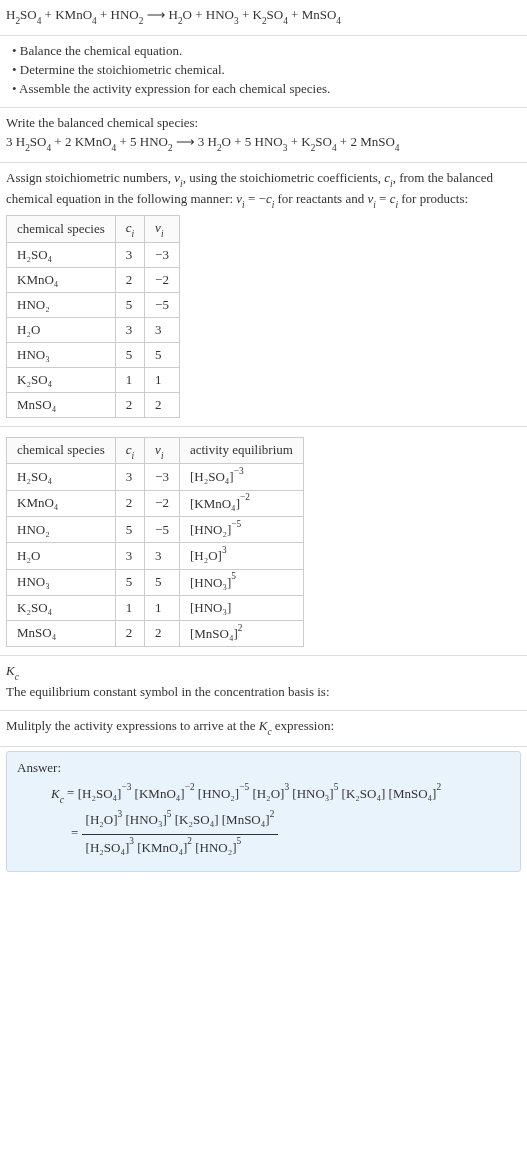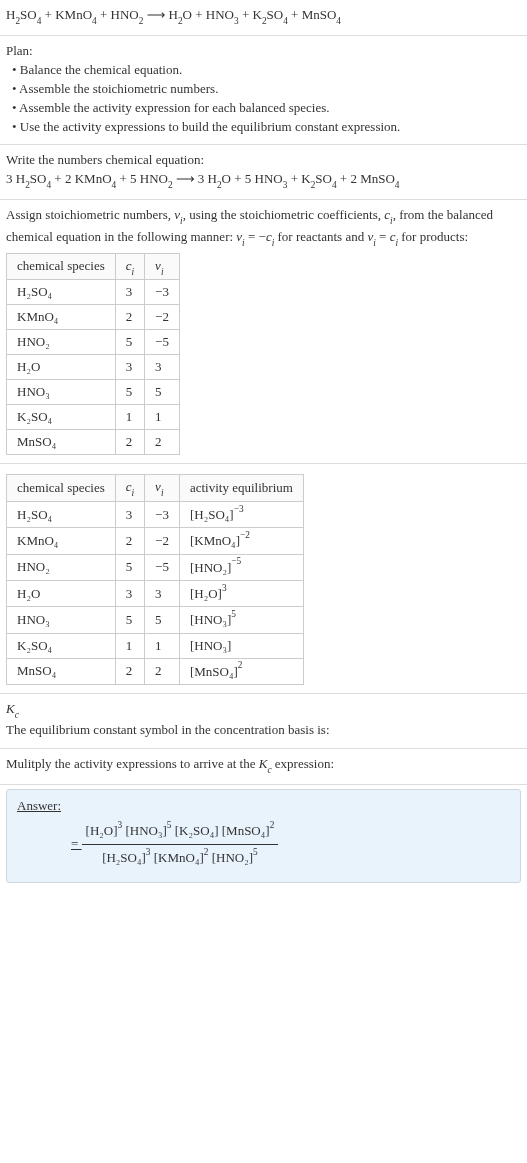--- a/index.html
+++ b/index.html
@@ -36,28 +36,27 @@
   }
   .ital { font-style: italic; }
   sub { font-size: 0.72em; position: relative; bottom: -0.15em; }
   sup { font-size: 0.72em; position: relative; top: -0.25em; }
   .answer-box {
     background: #e9f3fc;
     border: 1px solid #cfd8e0;
     border-radius: 3px;
     padding: 8px 10px 12px 10px;
     margin: 4px 6px 6px 6px;
-    text-decoration: underline;
   }
   .answer-label { margin-bottom: 6px; }
   .eq-line { line-height: 1.7; }
   .frac {
     display: inline-block;
     vertical-align: middle;
-    text-align: center;
+    text-align: left;
   }
   .frac .num {
     display: block;
     border-bottom: 1px solid #333;
     padding: 0 4px 2px 4px;
   }
   .frac .den {
     display: block;
     padding: 2px 4px 0 4px;
   }
@@ -66,31 +65,29 @@
 </head>
 <body>
 
 <div class="section">
   <div class="row">
     H<sub>2</sub>SO<sub>4</sub> + KMnO<sub>4</sub> + HNO<sub>2</sub> ⟶ H<sub>2</sub>O + HNO<sub>3</sub> + K<sub>2</sub>SO<sub>4</sub> + MnSO<sub>4</sub>
   </div>
 </div>
 
 <div class="section">
-  <div class="row">Plan:</div>
   <div class="plan-list">
     <div class="item row">Balance the chemical equation.</div>
-    <div class="item row">Assemble the stoichiometric numbers.</div>
-    <div class="item row">Assemble the activity expression for each balanced species.</div>
-    <div class="item row">Use the activity expressions to build the equilibrium constant expression.</div>
-  </div>
-</div>
-
-<div class="section">
-  <div class="row">Write the numbers chemical equation:</div>
+    <div class="item row">Determine the stoichiometric chemical.</div>
+    <div class="item row">Assemble the activity expression for each chemical species.</div>
+  </div>
+</div>
+
+<div class="section">
+  <div class="row">Write the balanced chemical species:</div>
   <div class="row">
     3 H<sub>2</sub>SO<sub>4</sub> + 2 KMnO<sub>4</sub> + 5 HNO<sub>2</sub> ⟶ 3 H<sub>2</sub>O + 5 HNO<sub>3</sub> + K<sub>2</sub>SO<sub>4</sub> + 2 MnSO<sub>4</sub>
   </div>
 </div>
 
 <div class="section">
   <div class="row">
     Assign stoichiometric numbers, <span class="ital">ν<sub>i</sub></span>, using the stoichiometric coefficients, <span class="ital">c<sub>i</sub></span>, from the balanced chemical equation in the following manner: <span class="ital">ν<sub>i</sub></span> = −<span class="ital">c<sub>i</sub></span> for reactants and <span class="ital">ν<sub>i</sub></span> = <span class="ital">c<sub>i</sub></span> for products:
   </div>
   <table>
@@ -204,20 +201,23 @@
 </div>
 
 <div class="section">
   <div class="row">
     Mulitply the activity expressions to arrive at the <span class="ital">K<sub>c</sub></span> expression:
   </div>
 </div>
 
 <div class="answer-box">
   <div class="answer-label">Answer:</div>
+  <div class="eq-line indent">
+    <span class="ital">K<sub>c</sub></span> = <span id="prodline">[H₂SO₄]<sup>−3</sup> [KMnO₄]<sup>−2</sup> [HNO₂]<sup>−5</sup> [H₂O]<sup>3</sup> [HNO₃]<sup>5</sup> [K₂SO₄] [MnSO₄]<sup>2</sup></span>
+  </div>
   <div class="eq-line indent" style="margin-top:2px;">
     <span style="display:inline-block;width:20px;"></span>= 
     <span class="frac">
       <span class="num" id="fracnum">[H₂O]<sup>3</sup> [HNO₃]<sup>5</sup> [K₂SO₄] [MnSO₄]<sup>2</sup></span>
       <span class="den" id="fracden">[H₂SO₄]<sup>3</sup> [KMnO₄]<sup>2</sup> [HNO₂]<sup>5</sup></span>
     </span>
   </div>
 </div>
 
 </body></html>

